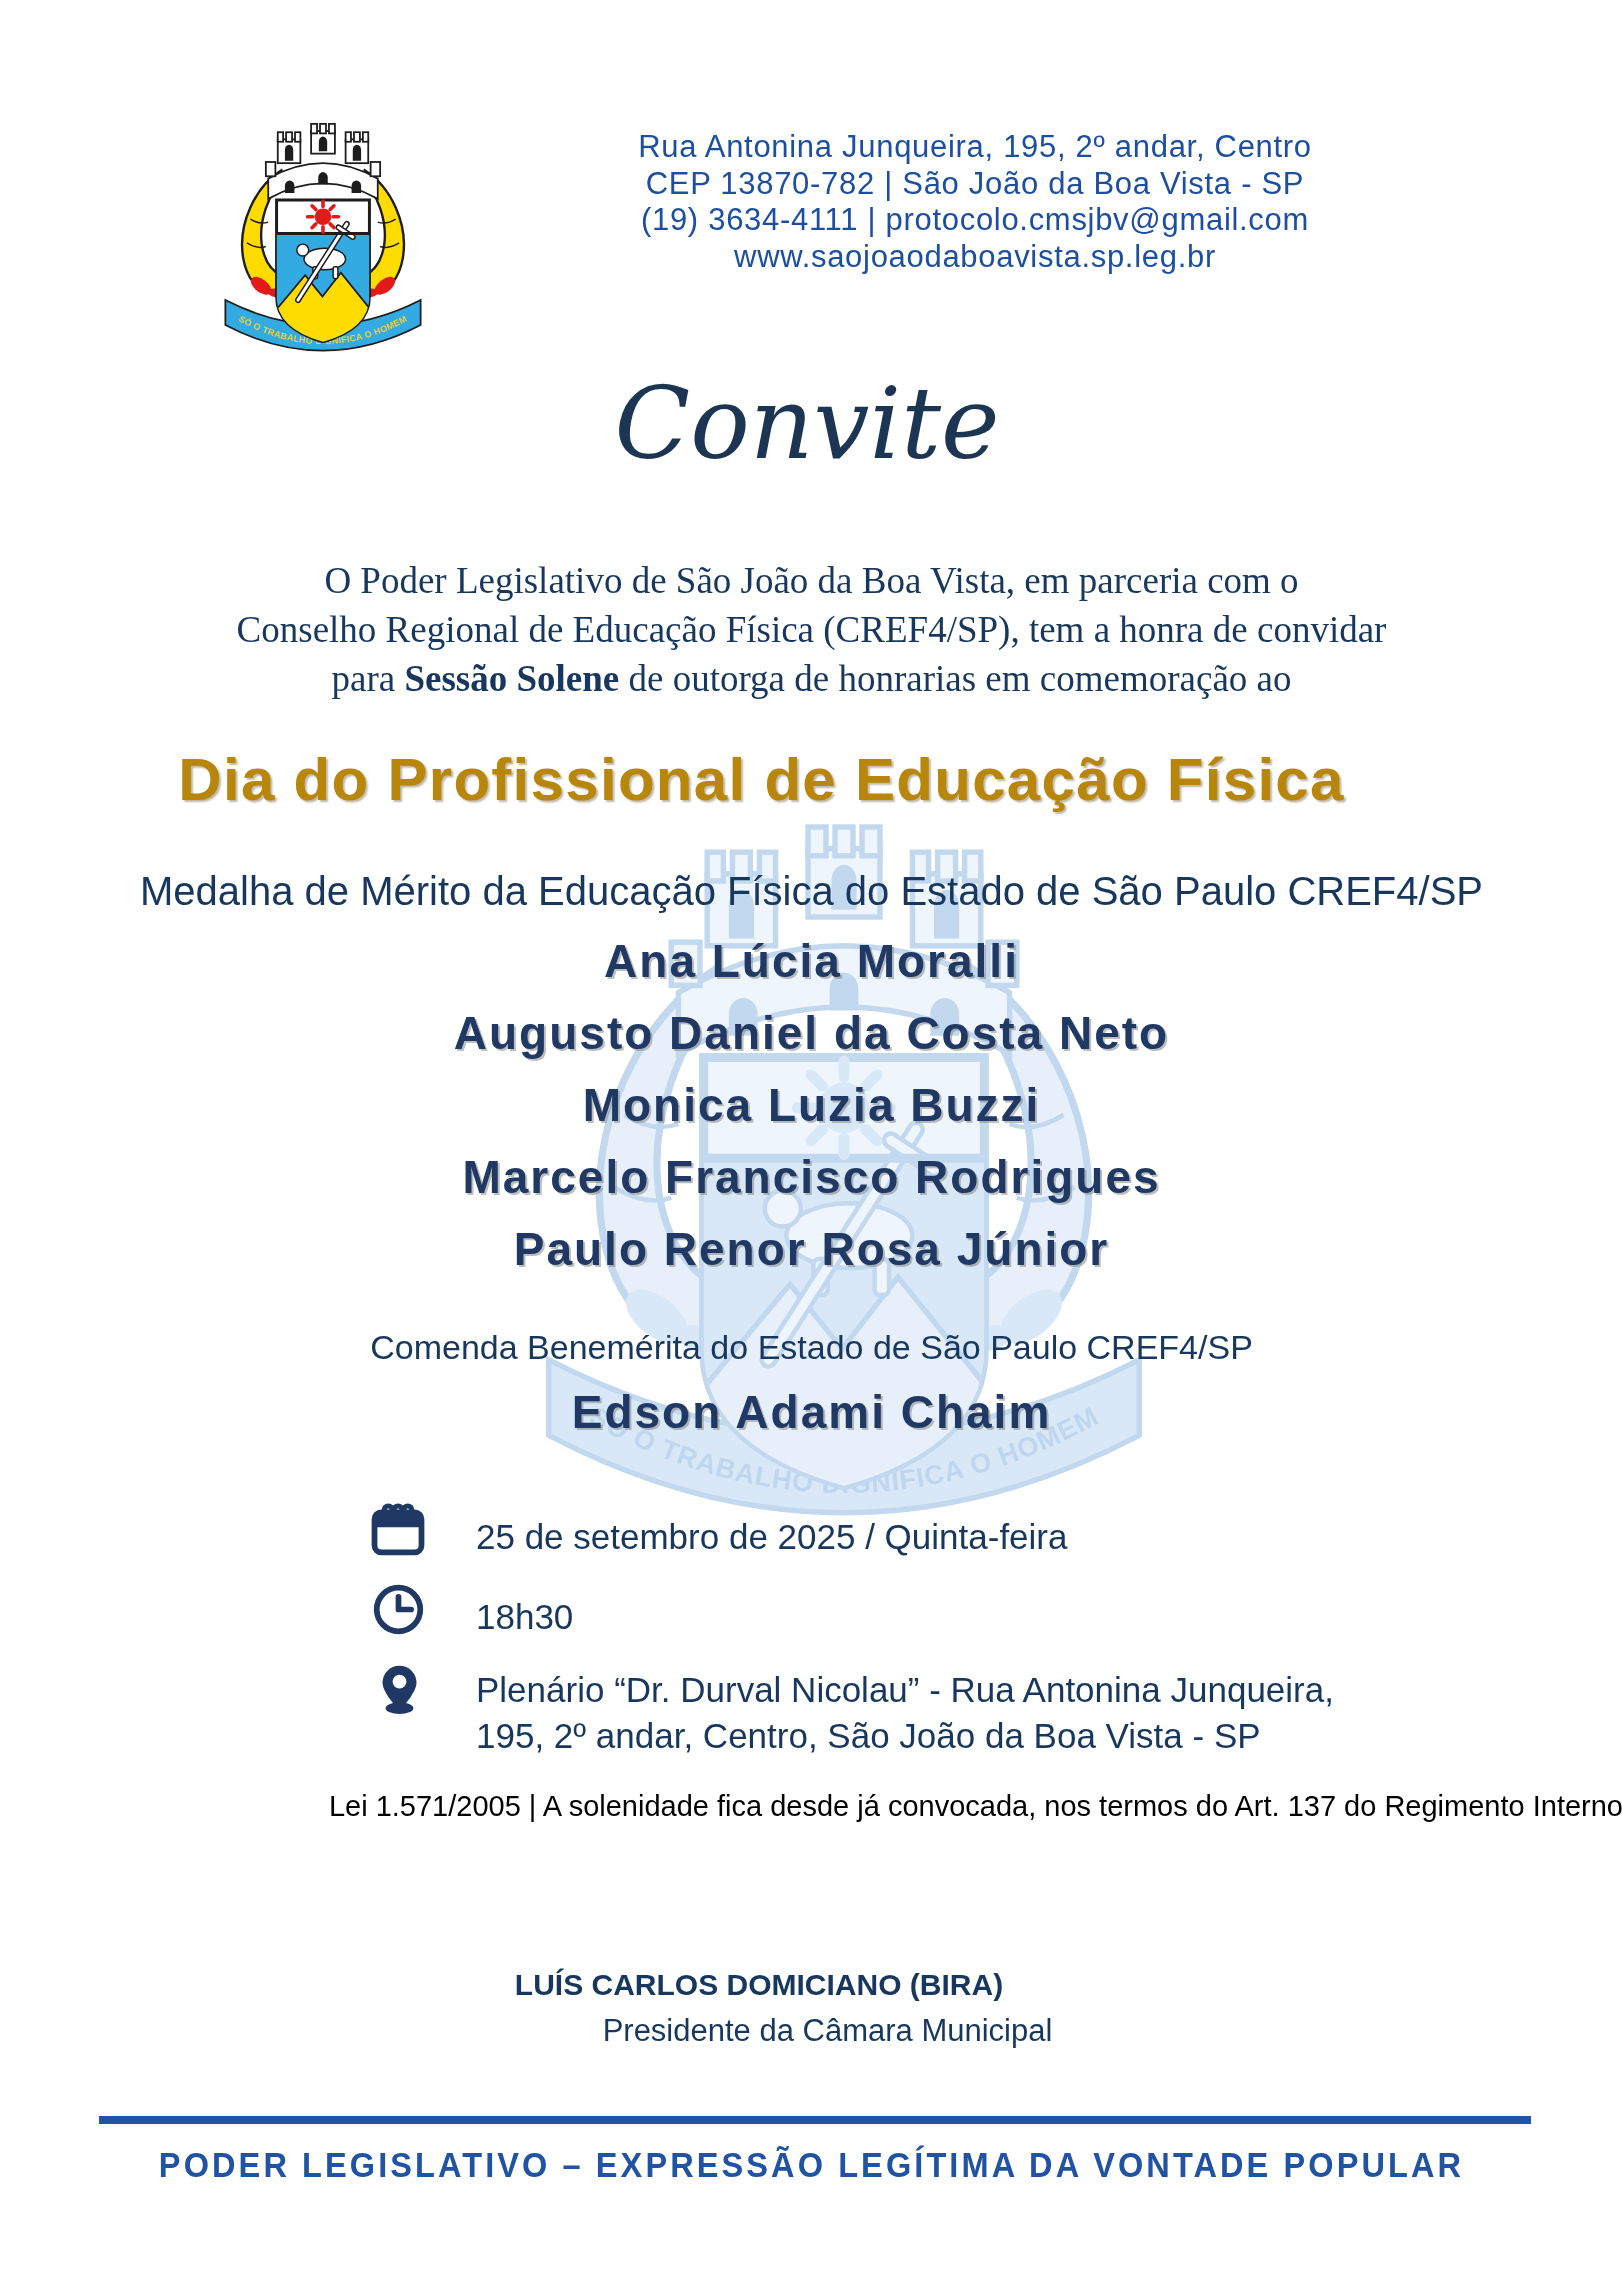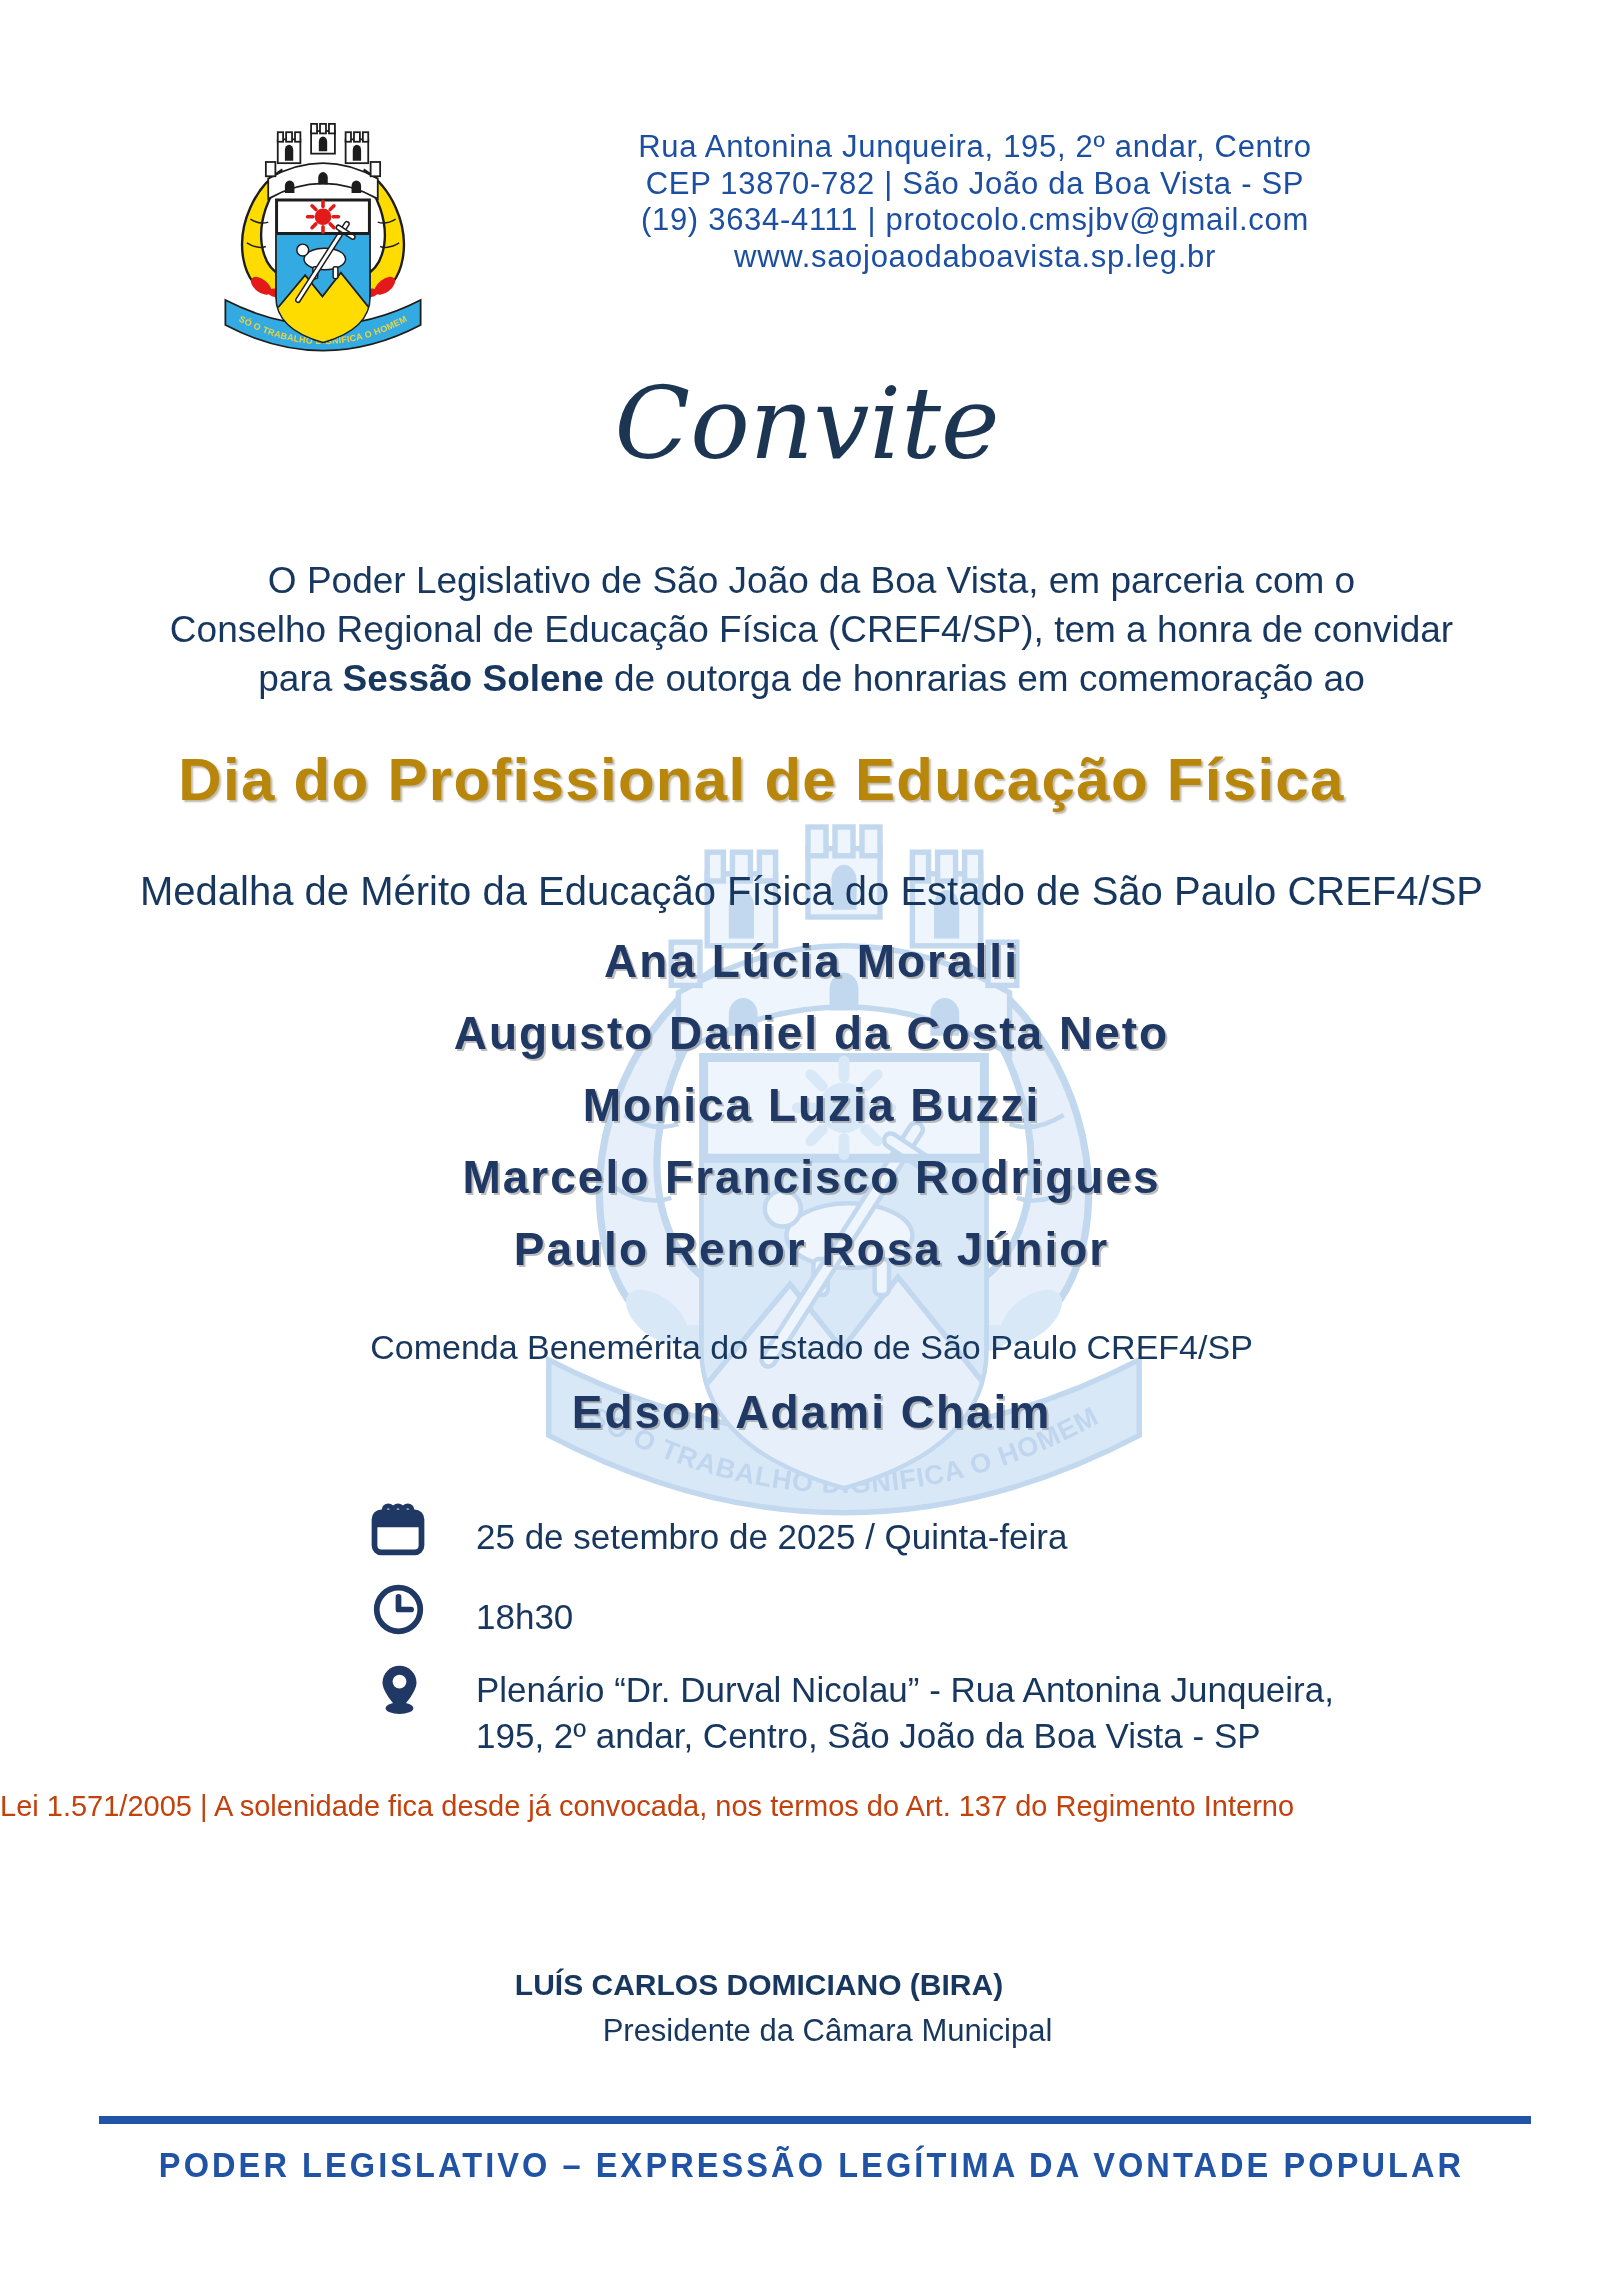--- a/index.html
+++ b/index.html
@@ -11,21 +11,21 @@
   .header-block{position:absolute;left:458px;top:99px;width:1034px;text-align:center;color:#1C4FA1;z-index:2;}
   .org-name{display:inline-block;font-size:69px;font-weight:bold;letter-spacing:2px;line-height:1;
             padding-bottom:10.5px;border-bottom:5.9px solid #1C4FA1;white-space:nowrap;}
   .address{margin-top:30px;font-size:31px;line-height:1.18;letter-spacing:0.7px;color:#1C4FA1;}
 
   .convite{position:absolute;left:0;top:366px;width:1614px;text-align:center;z-index:2;
            font-family:"DejaVu Serif",serif;font-style:italic;font-size:99px;color:#1B3552;}
 
   
   .intro{position:absolute;left:0;top:556px;width:1623px;text-align:center;font-size:37px;
-         line-height:1.33;color:#17375E;z-index:2;}
+         line-height:1.33;color:#17375E;z-index:2;font-family:Liberation Serif, serif;}
   .intro b{font-weight:bold;}
 
   .event-title{position:absolute;left:0;top:745px;width:1523px;text-align:center;z-index:2;
                font-size:60px;font-weight:bold;letter-spacing:1.3px;color:#B8860B;
                text-shadow:2px 2px 2px rgba(70,50,0,0.35);}
 
   .medal-heading{position:absolute;left:0;top:869px;width:1623px;text-align:center;
                  font-size:40px;color:#17375E;z-index:2;}
   .names{position:absolute;left:0;top:938px;width:1623px;text-align:center;z-index:2;}
   .name{font-size:46px;font-weight:bold;letter-spacing:2px;line-height:1;margin-bottom:26px;
@@ -33,22 +33,22 @@
   .commend-heading{position:absolute;left:0;top:1328px;width:1623px;text-align:center;
                    font-size:34px;color:#17375E;z-index:2;}
   .commend-name{position:absolute;left:0;top:1389px;width:1623px;text-align:center;z-index:2;
         font-size:46px;font-weight:bold;letter-spacing:2px;line-height:1;
         color:#1F3864;text-shadow:2px 2px 0 rgba(125,125,125,0.5);}
 
   
   .detail-icon{position:absolute;z-index:2;}
   .detail-txt{position:absolute;left:476px;font-size:35px;color:#17375E;z-index:2;line-height:1.3;}
 
-  .legal{position:absolute;left:0;top:1790px;width:1623px;text-align:left;font-size:29px;
-         color:#c2410c;z-index:2;}
+  .legal{position:absolute;left:0;top:1790px;width:1623px;text-align:right;font-size:29px;
+         color:#000000;z-index:2;}
 
   .sig-name{position:absolute;left:0;top:1968px;width:1518px;text-align:center;
             font-size:30px;font-weight:bold;color:#17375E;z-index:2;}
   .sig-role{position:absolute;left:16px;top:2013px;width:1623px;text-align:center;
             font-size:31px;color:#17375E;z-index:2;}
 
   .footer-rule{position:absolute;left:99px;top:2116px;width:1432px;height:7.9px;background:#2154A6;z-index:2;}
   .footer-slogan{position:absolute;left:0;top:2145px;width:1623px;text-align:center;z-index:2;
                  font-size:35px;font-weight:bold;letter-spacing:3.3px;color:#2053A4;
                  transform:scaleX(0.93);transform-origin:center;white-space:nowrap;}

